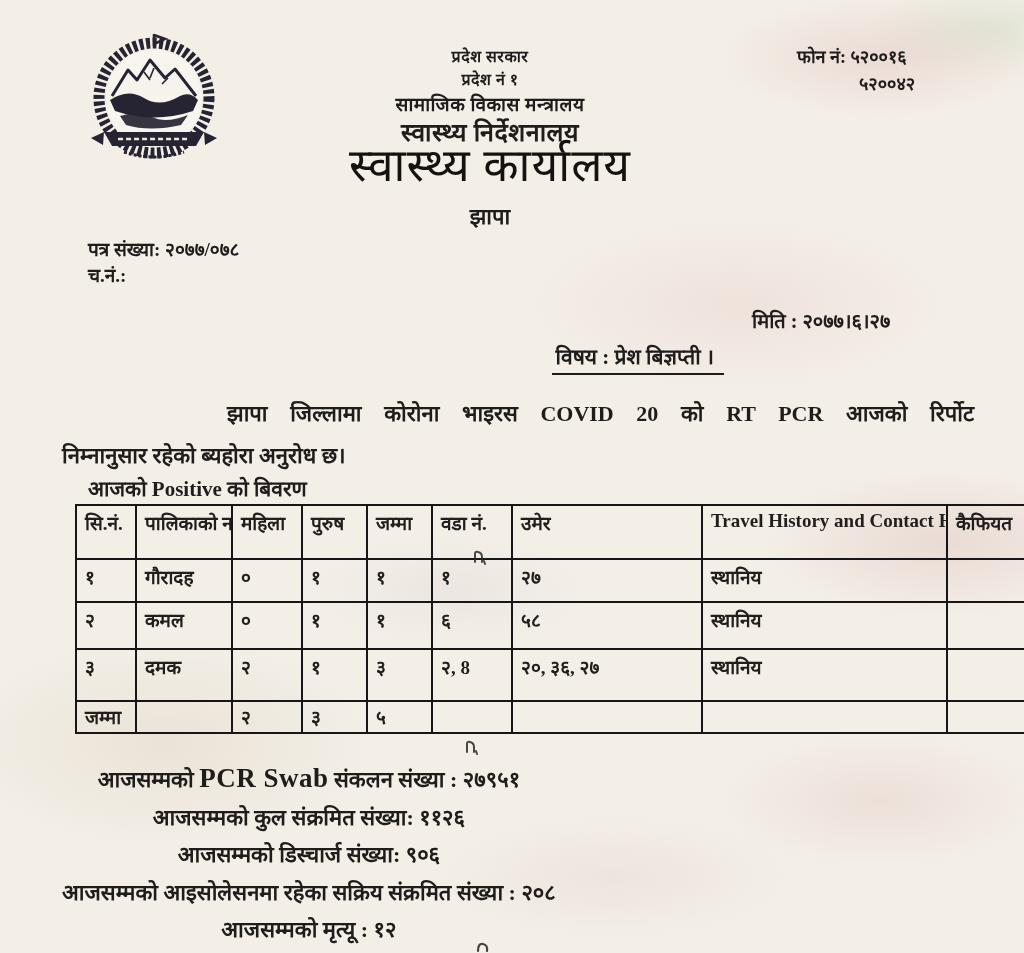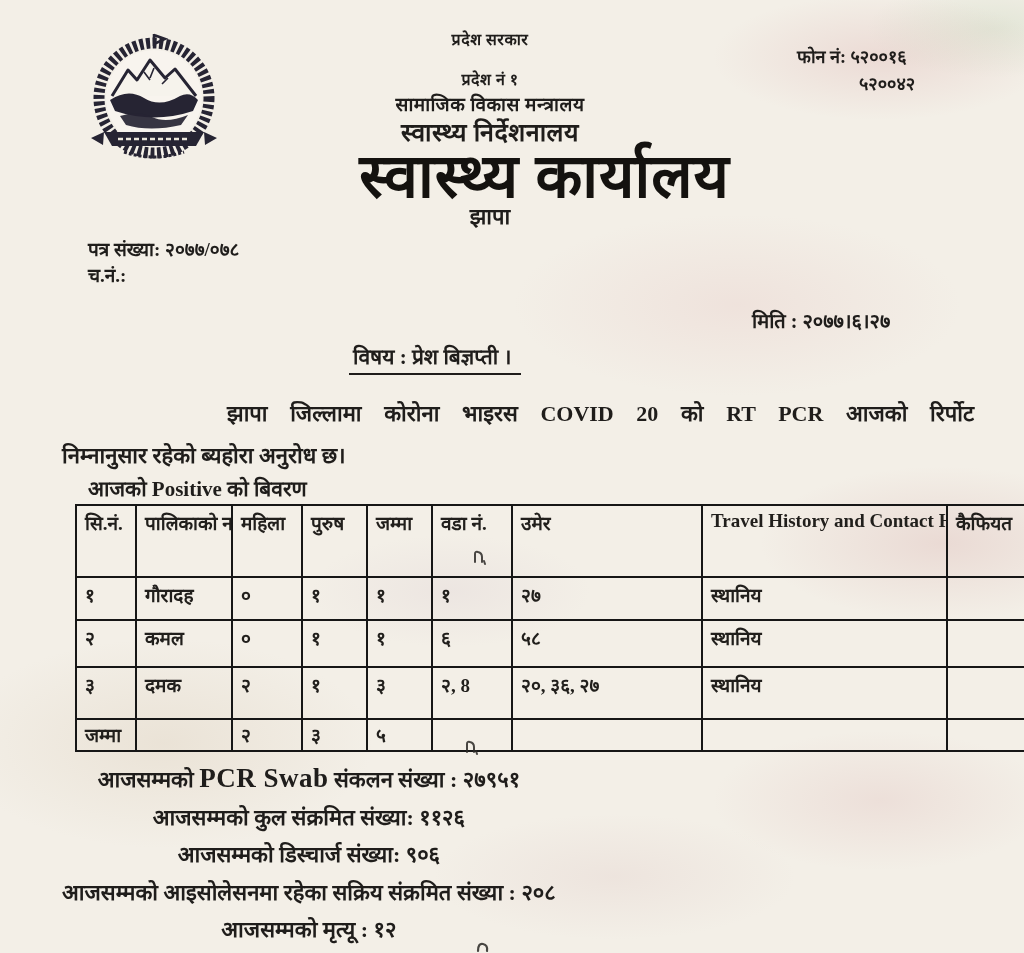--- a/index.html
+++ b/index.html
@@ -14,38 +14,38 @@
       radial-gradient(ellipse 300px 150px at 16% 78%, rgba(214,198,176,.30), transparent 70%),
       radial-gradient(ellipse 240px 100px at 86% 84%, rgba(214,168,168,.22), transparent 70%),
       radial-gradient(ellipse 200px 80px at 44% 62%, rgba(206,186,198,.18), transparent 70%),
       radial-gradient(ellipse 260px 90px at 60% 92%, rgba(210,178,178,.18), transparent 70%);
     font-family:"Liberation Serif","DejaVu Serif",serif;
     color:#1f1d1b;
   }
   .abs{position:absolute;}
   .center-head{left:250px;width:480px;text-align:center;}
   .gov-line{font-weight:bold;letter-spacing:.5px;}
-  .office-title{font-size:61px;font-weight:bold;letter-spacing:1px;color:#14120f;text-align:right;}
+  .office-title{font-size:46px;font-weight:normal;letter-spacing:1px;color:#14120f;}
   .district{font-size:22px;font-weight:bold;}
   .phone{left:797px;top:44px;font-size:18px;font-weight:bold;line-height:27px;}
   .phone-2{padding-left:62px;}
   .ref{font-size:19px;font-weight:bold;}
-  .subject-wrap{left:349px;top:342px;width:410px;text-align:left;}
+  .subject-wrap{left:314px;top:342px;width:410px;text-align:right;}
   .subject{display:inline-block;font-size:21px;font-weight:bold;border-bottom:2px solid #1f1d1b;padding:0 10px 3px 4px;}
   .body-par{left:62px;width:912px;font-size:22px;font-weight:bold;line-height:42px;}
   .jline{text-align:justify;text-align-last:justify;}
   .tbl-title{left:88px;top:474px;font-size:21px;font-weight:bold;}
   table.pos{position:absolute;left:75px;top:504px;width:949px;border-collapse:collapse;table-layout:fixed;}
   table.pos th,table.pos td{
     border:2px solid #161616;font-size:19px;font-weight:bold;
     padding:4px 8px;vertical-align:top;text-align:left;color:#211f1c;
     overflow:hidden;white-space:nowrap;
   }
   table.pos th:last-child,table.pos td:last-child{border-right:none;}
-  table.pos thead tr{height:72px;}
+  table.pos thead tr{height:54px;}
   table.pos tbody tr.r0{height:43px;}
   table.pos tbody tr.r1{height:47px;}
   table.pos tbody tr.r2{height:52px;}
   table.pos tbody tr.total-row{height:28px;}
   table.pos tbody tr.total-row td{padding-top:2px;padding-bottom:2px;}
   th.latin-header{font-family:"Liberation Serif","DejaVu Serif",serif;font-size:20px;white-space:normal;text-align:justify;}
   .stats{left:62px;top:760px;font-size:22px;font-weight:bold;line-height:37.5px;text-align:center;}
   .stats .latin{font-size:27px;letter-spacing:.5px;}
   .mark{opacity:.85;}
   .emblem{left:84px;top:28px;}
@@ -62,21 +62,21 @@
     <path d="M28 68 L44 42 L53 52 L66 32 L81 50 L91 41 L112 68" fill="#f6f3ec" stroke="#262433" stroke-width="3" stroke-linejoin="round"></path>
     <path d="M60 44 l6 8 M70 40 l-4 10 M84 50 l-6 6" stroke="#262433" stroke-width="1.6"></path>
     <path d="M26 72 Q44 60 60 70 T96 68 Q106 63 114 72 L109 83 Q70 96 31 83 Z" fill="#262433"></path>
     <path d="M36 88 Q54 82 68 89 T104 87 L97 97 Q66 104 42 97 Z" fill="#262433" opacity=".92"></path>
     <path d="M20 104 H120 L112 118 H28 Z" fill="#262433"></path>
     <path d="M20 104 L7 110 L19 117 Z M120 104 L133 110 L121 117 Z" fill="#262433"></path>
     <line x1="34" y1="111" x2="106" y2="111" stroke="#ece7dc" stroke-width="2.4" stroke-dasharray="5 3"></line>
     <path d="M40 124 Q70 134 100 124" stroke="#262433" stroke-width="3" fill="none" stroke-dasharray="3 2"></path>
   </svg>
 
-  <div class="abs center-head gov-line" style="top:28px;font-size:16px;">प्रदेश सरकार</div>
+  <div class="abs center-head gov-line" style="top:45px;font-size:16px;">प्रदेश सरकार</div>
   <div class="abs center-head gov-line" style="top:68px;font-size:16px;">प्रदेश नं १</div>
   <div class="abs center-head gov-line" style="top:91px;font-size:19px;">सामाजिक विकास मन्त्रालय</div>
   <div class="abs center-head gov-line" style="top:114px;font-size:25px;">स्वास्थ्य निर्देशनालय</div>
   <div class="abs center-head office-title" style="top:132px;">स्वास्थ्य कार्यालय</div>
   <div class="abs center-head district" style="top:200px;">झापा</div>
 
   <div class="abs phone">
     <div>फोन नं: ५२००१६</div>
     <div class="phone-2">५२००४२</div>
   </div>

